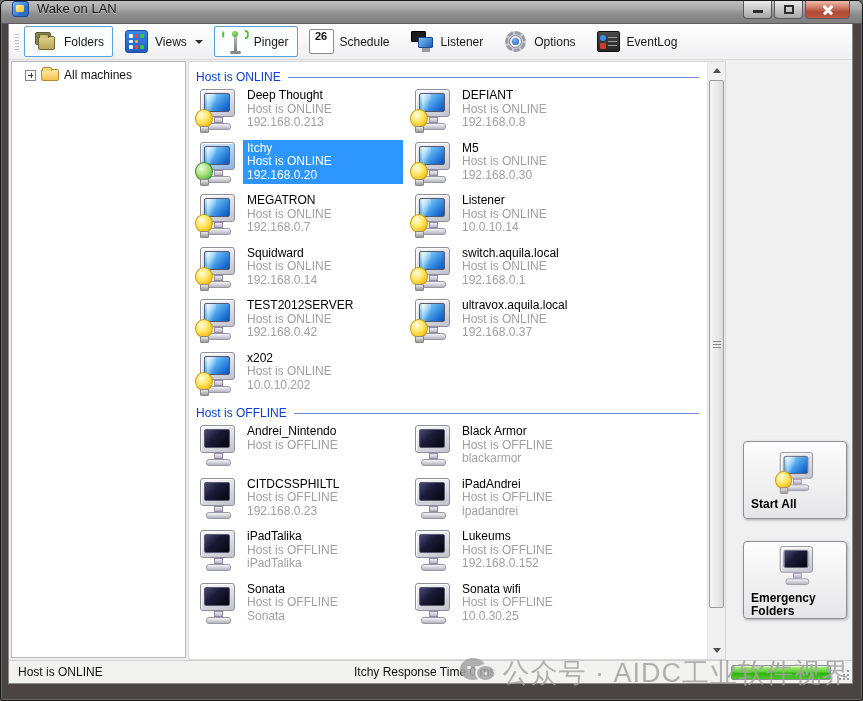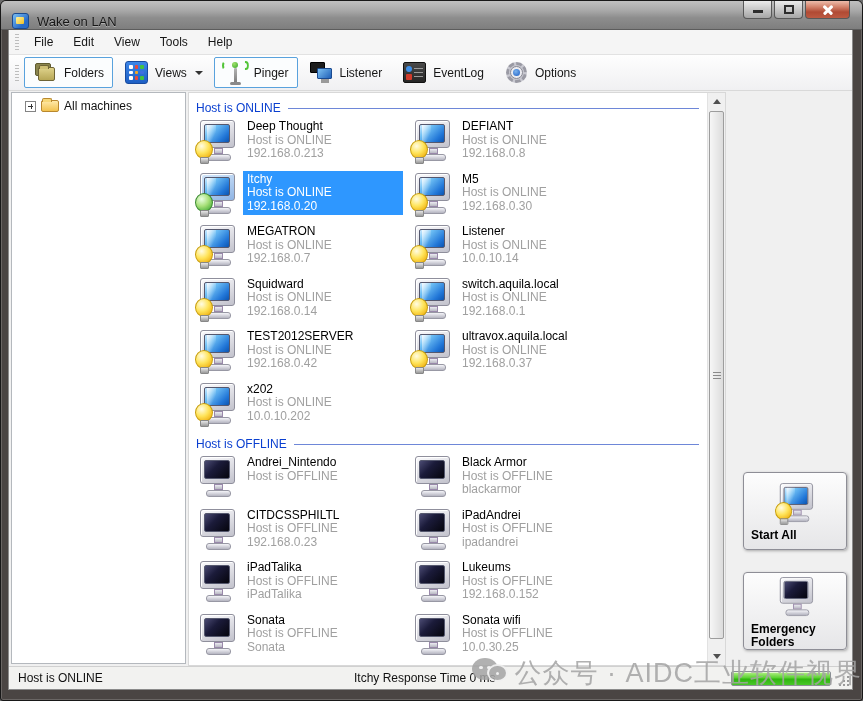--- a/index.html
+++ b/index.html
@@ -1,21 +1,21 @@
 <!DOCTYPE html>
 <html><head>
 <meta charset="utf-8">
 <style>
   * { margin:0; padding:0; box-sizing:border-box; }
   html,body { width:863px; height:701px; font-family:"Liberation Sans", sans-serif; background:#6b6b6b; overflow:hidden; }
 
   .window { position:relative; width:863px; height:701px; background:#4a4543; border:1px solid #181818; border-radius:6px 6px 3px 3px; padding:0 9px 6px 7px; box-shadow:inset 0 0 0 1px rgba(255,255,255,.18); }
 
   
-  .titlebar { position:relative; height:29px; display:flex; align-items:flex-end; background:linear-gradient(#c0c0c0,#a8a8a8 35%,#8d8d8d 60%,#7e7e7e); margin:0 -9px 0 -7px; border-radius:5px 5px 0 0; border-bottom:1px solid #5c5c5c; padding-left:11px; }
+  .titlebar { position:relative; height:23px; display:flex; align-items:flex-start; background:linear-gradient(#c0c0c0,#a8a8a8 35%,#8d8d8d 60%,#7e7e7e); margin:0 -9px 0 -7px; border-radius:5px 5px 0 0; border-bottom:1px solid #5c5c5c; padding-left:11px; }
   .app-icon { width:17px; height:16px; border-radius:3px; background:linear-gradient(135deg,#7cc0f2,#2a6cc8 70%); border:1px solid #1b4a90; position:relative; margin-right:8px; flex:none; }
   .app-icon::after { content:''; position:absolute; left:3px; top:3px; width:8px; height:7px; background:linear-gradient(135deg,#fff3a0,#f2c024); border-radius:1px; }
   .title-text { font-size:13px; color:#161616; text-shadow:0 1px 0 rgba(255,255,255,.35); }
   .win-controls { position:absolute; right:12px; top:0; display:flex; }
   .win-btn { width:29px; height:18px; border:1px solid #585858; border-top:none; border-radius:0 0 4px 4px; background:linear-gradient(#ececec,#cfcfcf 40%,#a6a6a6); margin-left:2px; position:relative; cursor:pointer; }
   .win-btn.close { width:45px; background:linear-gradient(#edbcab,#d3826b 35%,#b04a34 65%,#bd5a42); }
   .glyph-min { position:absolute; left:9px; bottom:5px; width:10px; height:3px; background:#2d2d2d; }
   .glyph-max { position:absolute; left:9px; top:4px; width:10px; height:9px; border:2px solid #2d2d2d; }
   .glyph-x::before,.glyph-x::after { content:''; position:absolute; left:50%; top:50%; width:12px; height:2.6px; background:#fff; border-radius:1px; }
   .glyph-x::before { transform:translate(-50%,-50%) rotate(45deg); }
@@ -126,21 +126,21 @@
 
   
   .statusbar { position:relative; height:23px; background:#f2f2f0; border-top:1px solid #d0d0d0; font-size:12px; color:#111; }
   .sb-left { position:absolute; left:9px; top:4px; }
   .sb-center { position:absolute; left:345px; top:4px; }
   .progress { position:absolute; right:21px; top:4px; width:100px; height:15px; border:1px solid #8a8f94; border-radius:2px; background:linear-gradient(#b9f08c 0%,#58d230 45%,#2fb50f 55%,#49c829 100%); box-shadow:inset 0 1px 0 rgba(255,255,255,.6); }
   .resize-grip { position:absolute; right:3px; bottom:3px; width:12px; height:12px; }
   .resize-grip::before { content:''; position:absolute; right:0; bottom:0; width:2px; height:2px; background:#9a9a9a; box-shadow:-4px 0 0 #9a9a9a,-8px 0 0 #9a9a9a,0 -4px 0 #9a9a9a,-4px -4px 0 #9a9a9a,0 -8px 0 #9a9a9a; }
 
   
-  .watermark { position:absolute; right:0; bottom:9px; display:flex; align-items:center; gap:8px; color:#a4a4a4; opacity:.85; font-size:27px; letter-spacing:1px; z-index:40; pointer-events:none; white-space:nowrap; }
+  .watermark { position:absolute; right:12px; bottom:9px; display:flex; align-items:center; gap:8px; color:#a4a4a4; opacity:.85; font-size:27px; letter-spacing:1px; z-index:40; pointer-events:none; white-space:nowrap; }
   .wm-icon { width:34px; height:30px; position:relative; flex:none; }
   .wm-icon .bub1 { position:absolute; left:0; top:0; width:26px; height:22px; border-radius:50%; background:#a4a4a4; }
   .wm-icon .bub1::after { content:''; position:absolute; left:3px; bottom:-4px; width:0; height:0; border:5px solid transparent; border-top-color:#a4a4a4; transform:rotate(20deg); }
   .wm-icon .bub2 { position:absolute; right:0; top:8px; width:17px; height:14px; border-radius:50%; background:#a4a4a4; box-shadow:0 0 0 2px #f0f0f0; }
   .wm-icon .e1,.wm-icon .e2,.wm-icon .e3 { position:absolute; width:3.4px; height:3.4px; border-radius:50%; background:#f0f0f0; }
   .wm-icon .e1 { left:7px; top:8px; } .wm-icon .e2 { left:15px; top:8px; } .wm-icon .e3 { right:7px; top:14px; }
 </style>
 </head>
 <body>
 
@@ -155,28 +155,20 @@
         </div>
       <div class="win-btn">
           <span class="glyph-max"></span>
         </div>
       <div class="win-btn close glyph-x"></div>
     </div>
   </div>
 
   <div class="client">
 
-    <div class="menubar">
-      <span class="grip"></span>
-      <span class="menu-item">File</span>
-      <span class="menu-item">Edit</span>
-      <span class="menu-item">View</span>
-      <span class="menu-item">Tools</span>
-      <span class="menu-item">Help</span>
-    </div>
 
     <div class="toolbar">
       <span class="grip"></span>
 
       <div class="tb-btn active">
         <span class="tb-ico i-folders">
             <span class="f-back"></span>
             <span class="f-front"></span>
           </span>
         <span>Folders</span>
@@ -205,47 +197,51 @@
         <span class="tb-ico i-pinger">
             <span class="wave w-l"></span>
             <span class="wave w-r"></span>
             <span class="pole"></span>
             <span class="foot"></span>
             <span class="ball"></span>
           </span>
         <span>Pinger</span>
       </div>
 
+      <div class="tb-btn">
+        <span class="tb-ico i-cal"><span class="top"></span><span class="num">26</span></span>
+        <span>Schedule</span>
+      </div>
 
       <div class="tb-btn">
         <span class="tb-ico i-listener">
             <span class="m1"></span>
             <span class="st"></span>
             <span class="m2"></span>
           </span>
         <span>Listener</span>
+      </div>
+
+      <div class="tb-btn">
+        <span class="tb-ico i-gear">
+            <span class="ring"></span>
+            <span class="mid"></span>
+            <span class="core"></span>
+          </span>
+        <span>Options</span>
       </div>
 
       <div class="tb-btn">
         <span class="tb-ico i-eventlog">
             <span class="pane"></span>
             <span class="b1"></span>
             <span class="b2"></span>
             <span class="ln"></span>
           </span>
         <span>EventLog</span>
-      </div>
-
-      <div class="tb-btn">
-        <span class="tb-ico i-gear">
-            <span class="ring"></span>
-            <span class="mid"></span>
-            <span class="core"></span>
-          </span>
-        <span>Options</span>
       </div>
 
     </div>
 
     <div class="main">
 
       <div class="tree-panel">
         <div class="tree-row">
           <span class="expand-box"></span>
           <span class="folder-ico"></span>

